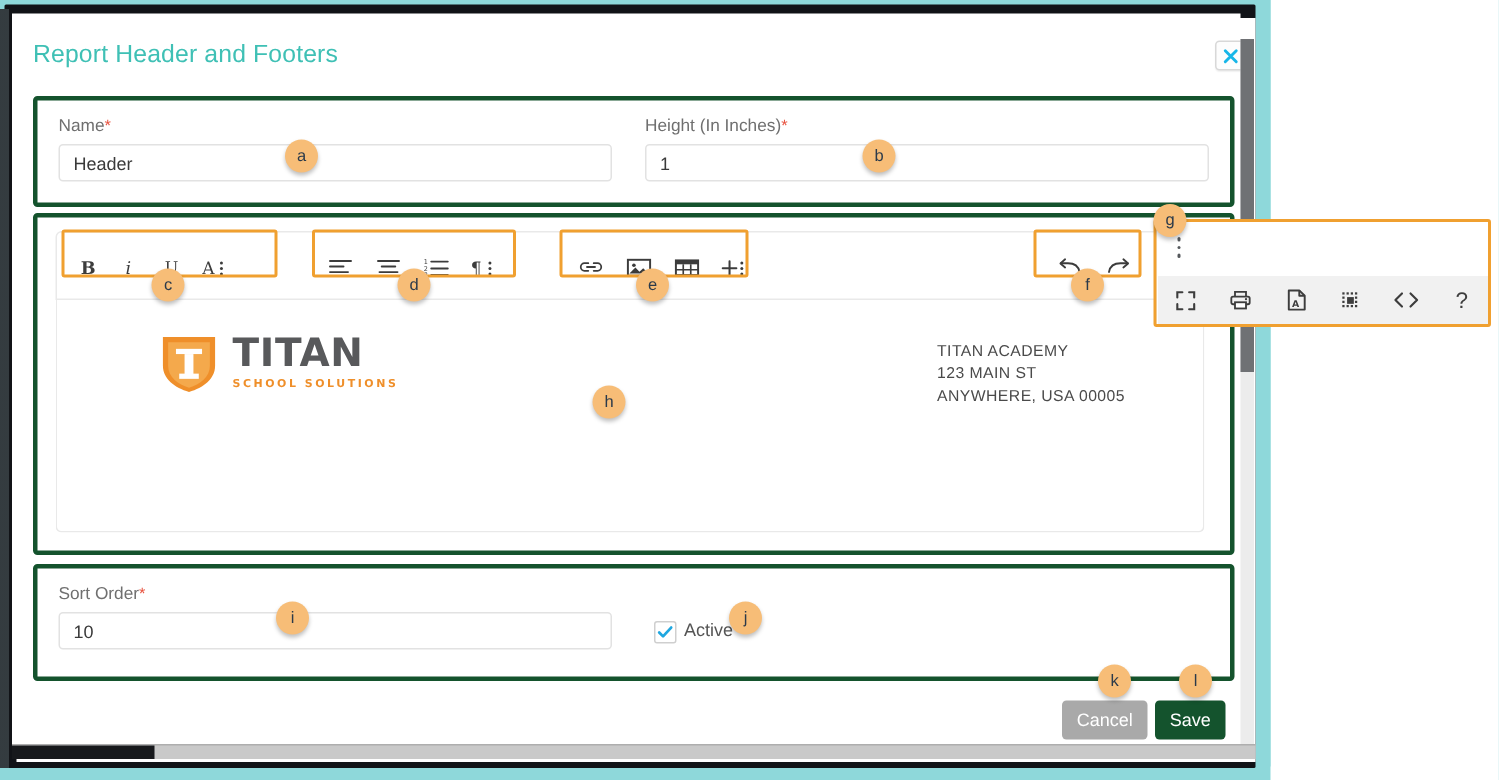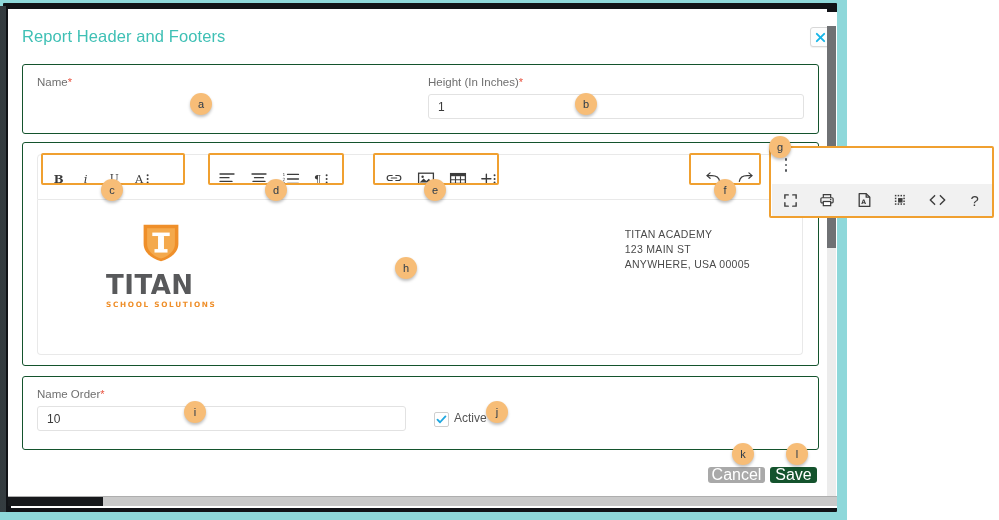--- a/index.html
+++ b/index.html
@@ -67,21 +67,21 @@
   .close-btn{
     position:absolute;left:802px;top:18px;width:18px;height:18px;
     border:1px solid #d8d8d8;border-radius:3px;background:#fdfdfd;
     display:flex;align-items:center;justify-content:center;cursor:pointer;
     box-shadow:0 1px 1px rgba(0,0,0,.06);
   }
   .close-btn svg{display:block;}
 
   
   .panel{
-    position:absolute;border:1px solid #14532d;border-radius:3px;background:#fff;
+    position:absolute;border:3px solid #14532d;border-radius:3px;background:#fff;
   }
   #panel-top{left:14px;top:55px;width:795px;height:68px;}
   #panel-editor{left:14px;top:133px;width:795px;height:222px;}
   #panel-bottom{left:14px;top:367px;width:795px;height:72px;}
 
   .field-label{
     position:absolute;font-size:11.5px;color:#6f6f6f;
   }
   .req{color:#e8523f;font-size:11px;}
   .input{
@@ -102,38 +102,38 @@
     color:#3c3c3c;cursor:pointer;
   }
   .tb-btn.wide{width:32px;}
 
   
   .canvas{
     position:absolute;left:29px;top:191px;width:766px;height:155px;
     border:1px solid #e9e9e9;border-top:none;background:#fff;box-sizing:border-box;
     border-bottom-left-radius:4px;border-bottom-right-radius:4px;
   }
-  .logo-wrap{position:absolute;left:68px;top:23px;display:flex;align-items:center;gap:9px;flex-direction:column;}
+  .logo-wrap{position:absolute;left:68px;top:23px;display:flex;align-items:flex-start;gap:9px;}
   .addr{
     position:absolute;right:52px;top:27px;
     font-size:10.5px;color:#4a4a4a;line-height:15px;letter-spacing:.3px;
   }
 
   
   .cb{
     position:absolute;width:13px;height:13px;border:1px solid #cfcfcf;border-radius:2px;
     background:#fff;display:flex;align-items:center;justify-content:center;cursor:pointer;
   }
   .cb svg{display:block;}
   .cb-label{position:absolute;font-size:12px;color:#555;}
 
   
   .btn{
-    position:absolute;height:16px;border-radius:3px;display:flex;align-items:center;
-    justify-content:center;font-size:16px;color:#fff;cursor:pointer;
+    position:absolute;height:26px;border-radius:3px;display:flex;align-items:center;
+    justify-content:center;font-size:12px;color:#fff;cursor:pointer;
   }
   #btn-cancel{background:#a9a9a9;}
   #btn-save{background:#14532d;}
 
   
   .float-panel{
     position:absolute;left:770px;top:147px;width:223px;height:70px;
     background:#fff;border:1px solid #e6e6e6;box-sizing:border-box;
   }
   .float-panel .kebab{
@@ -184,20 +184,21 @@
     <div class="close-btn">
       <svg width="11" height="11" viewBox="0 0 12 12" aria-hidden="true">
         <path d="M2 2 L10 10 M10 2 L2 10" stroke="#17b6e8" stroke-width="2.1" stroke-linecap="round" fill="none"></path>
       </svg>
     </div>
 
     <div class="panel" id="panel-top">
       <div class="field-label" style="left:14px;top:11px;">
         <span>Name</span><span class="req">*</span>
       </div>
+      <div class="input" id="name-input" style="left:14px;top:29px;width:369px;">Header</div>
 
       <div class="field-label" style="left:405px;top:11px;">
         <span>Height (In Inches)</span><span class="req">*</span>
       </div>
       <div class="input" id="height-input" style="left:405px;top:29px;width:376px;">1</div>
     </div>
 
     <div class="panel" id="panel-editor"></div>
 
     <div class="tb">
@@ -323,21 +324,21 @@
 
       <div class="addr">
         <div>TITAN ACADEMY</div>
         <div>123 MAIN ST</div>
         <div>ANYWHERE, USA 00005</div>
       </div>
     </div>
 
     <div class="panel" id="panel-bottom">
       <div class="field-label" style="left:14px;top:11px;">
-        <span>Name Order</span><span class="req">*</span>
+        <span>Sort Order</span><span class="req">*</span>
       </div>
       <div class="input" id="sort-order-input" style="left:14px;top:29px;width:369px;">10</div>
 
       <div class="cb" id="active-cb" style="left:411px;top:35px;">
         <svg width="11" height="11" viewBox="0 0 12 12" aria-hidden="true">
           <path d="M1.6 6.2 L4.4 9 L10.3 2.6" stroke="#1fa7e0" stroke-width="2" fill="none" stroke-linecap="round" stroke-linejoin="round"></path>
         </svg>
       </div>
       <div class="cb-label" style="left:431px;top:34px;">Active</div>
     </div>

